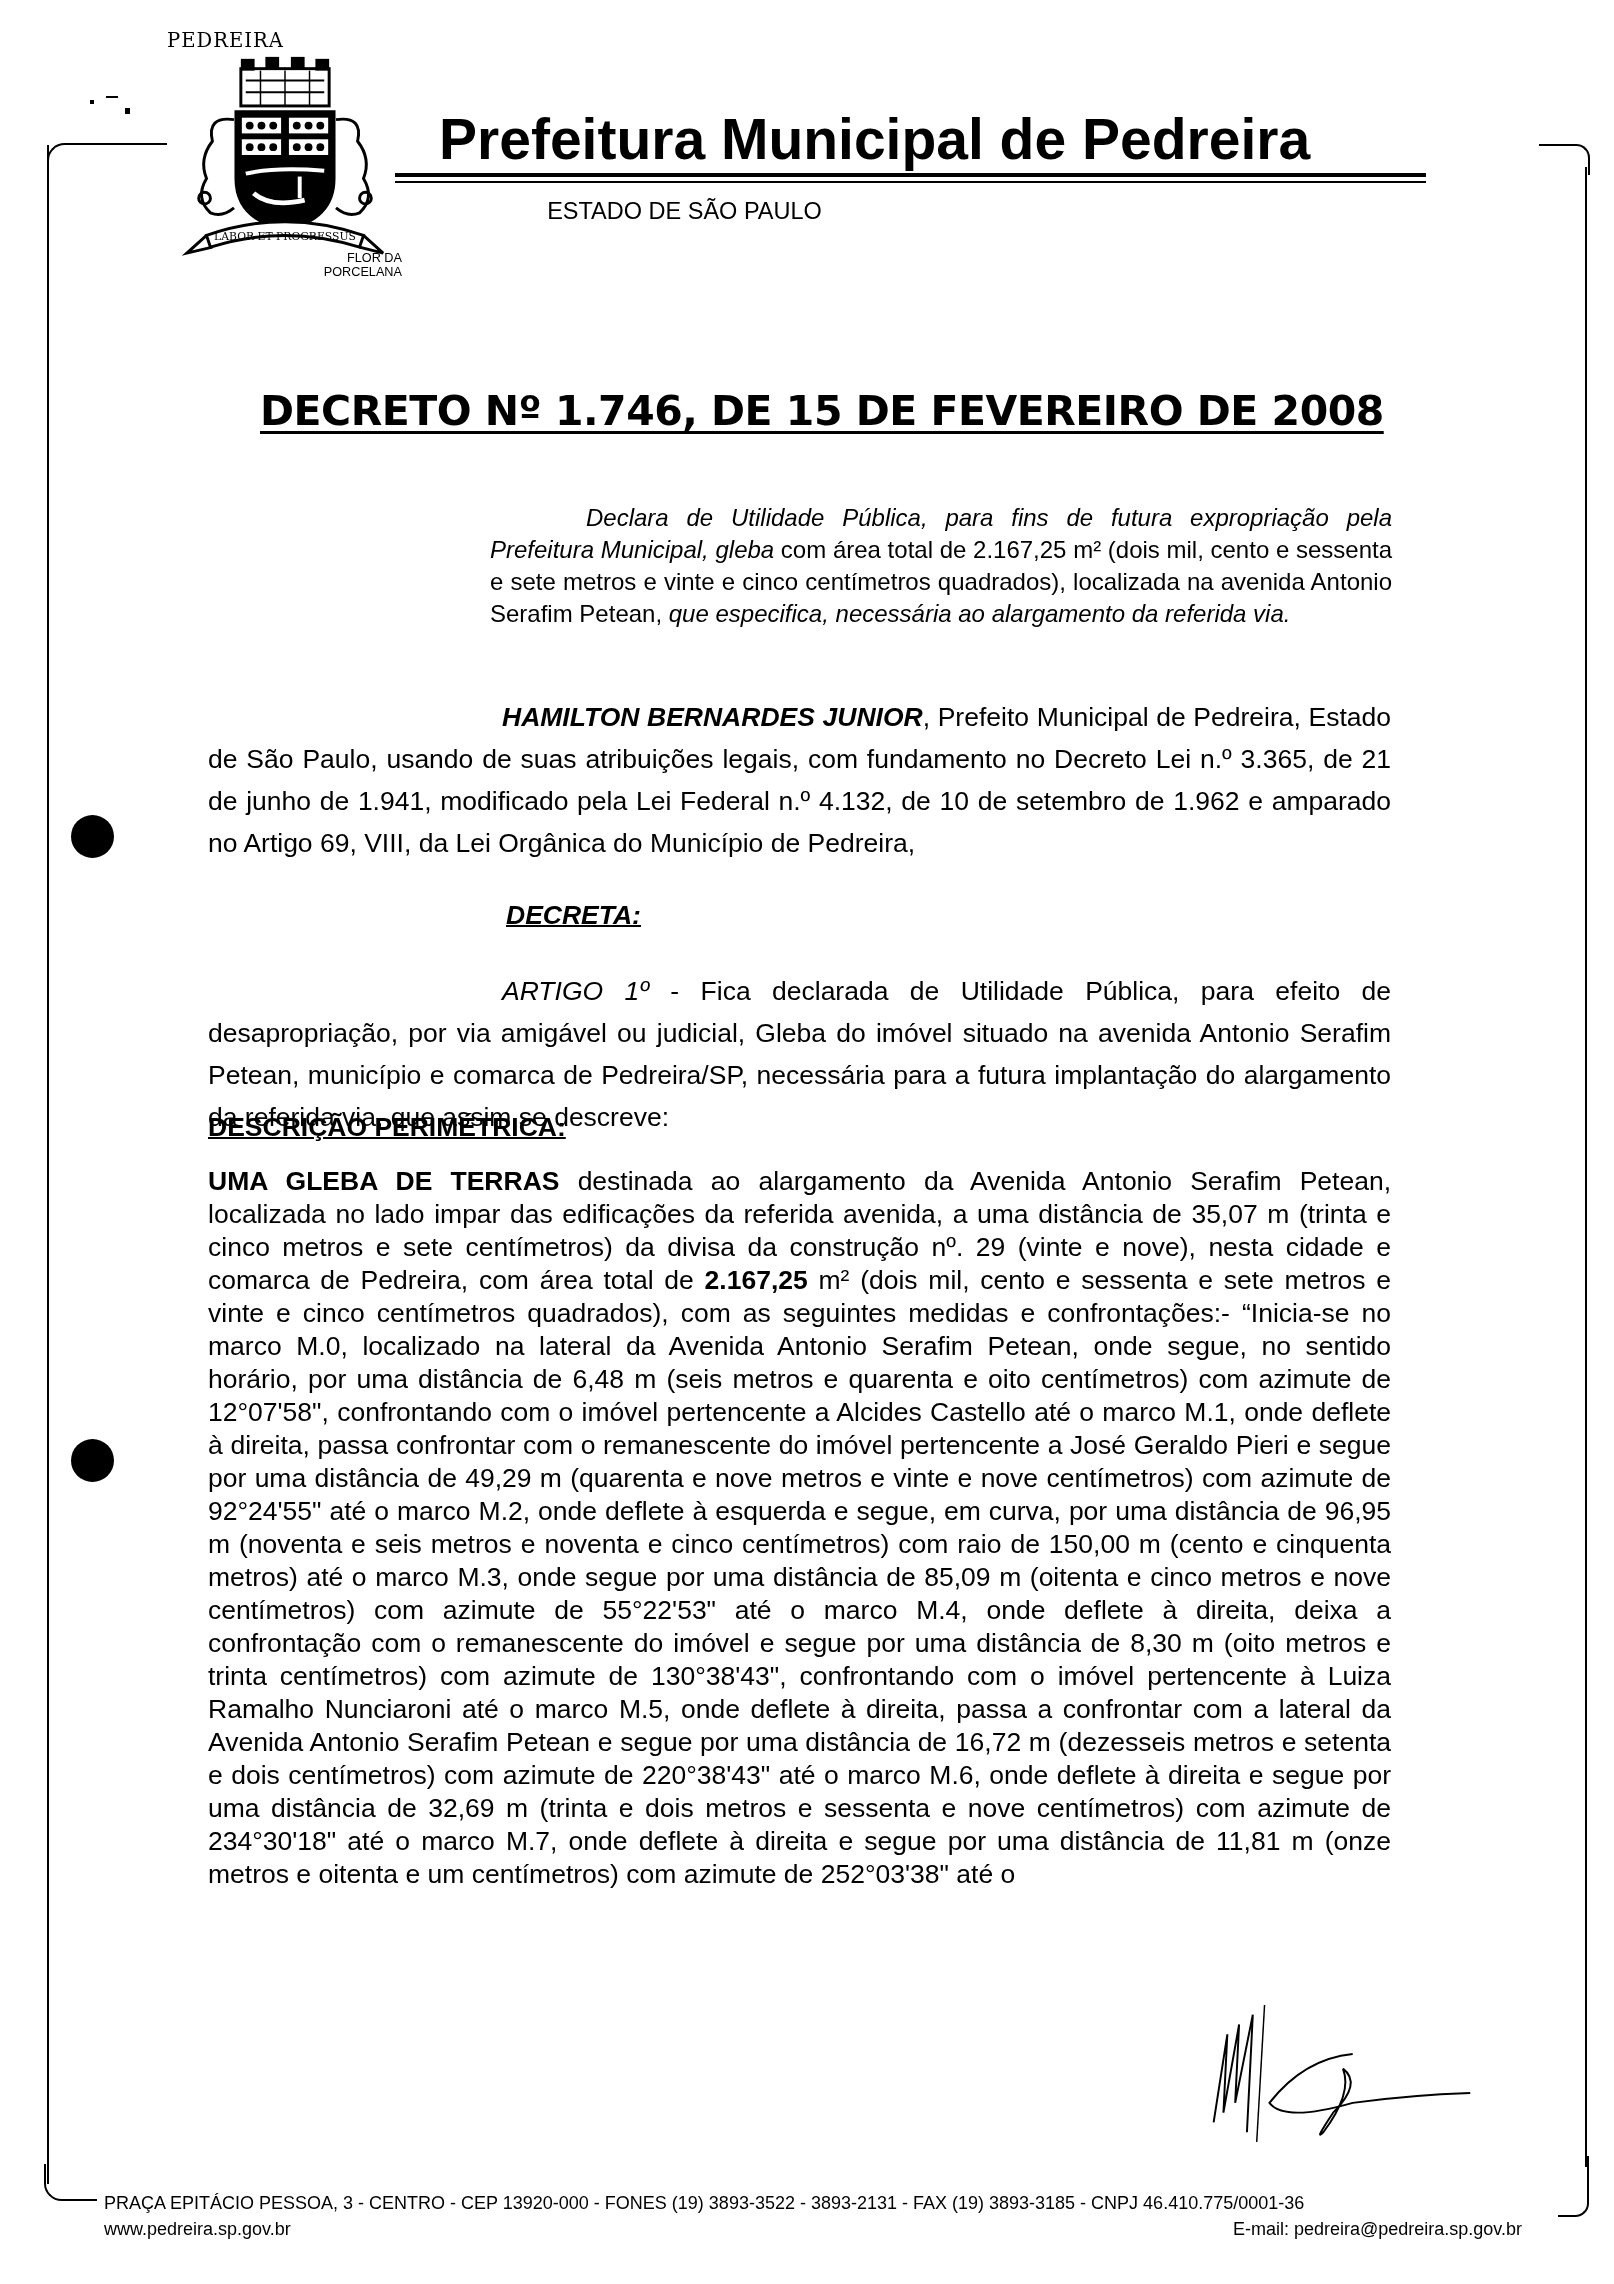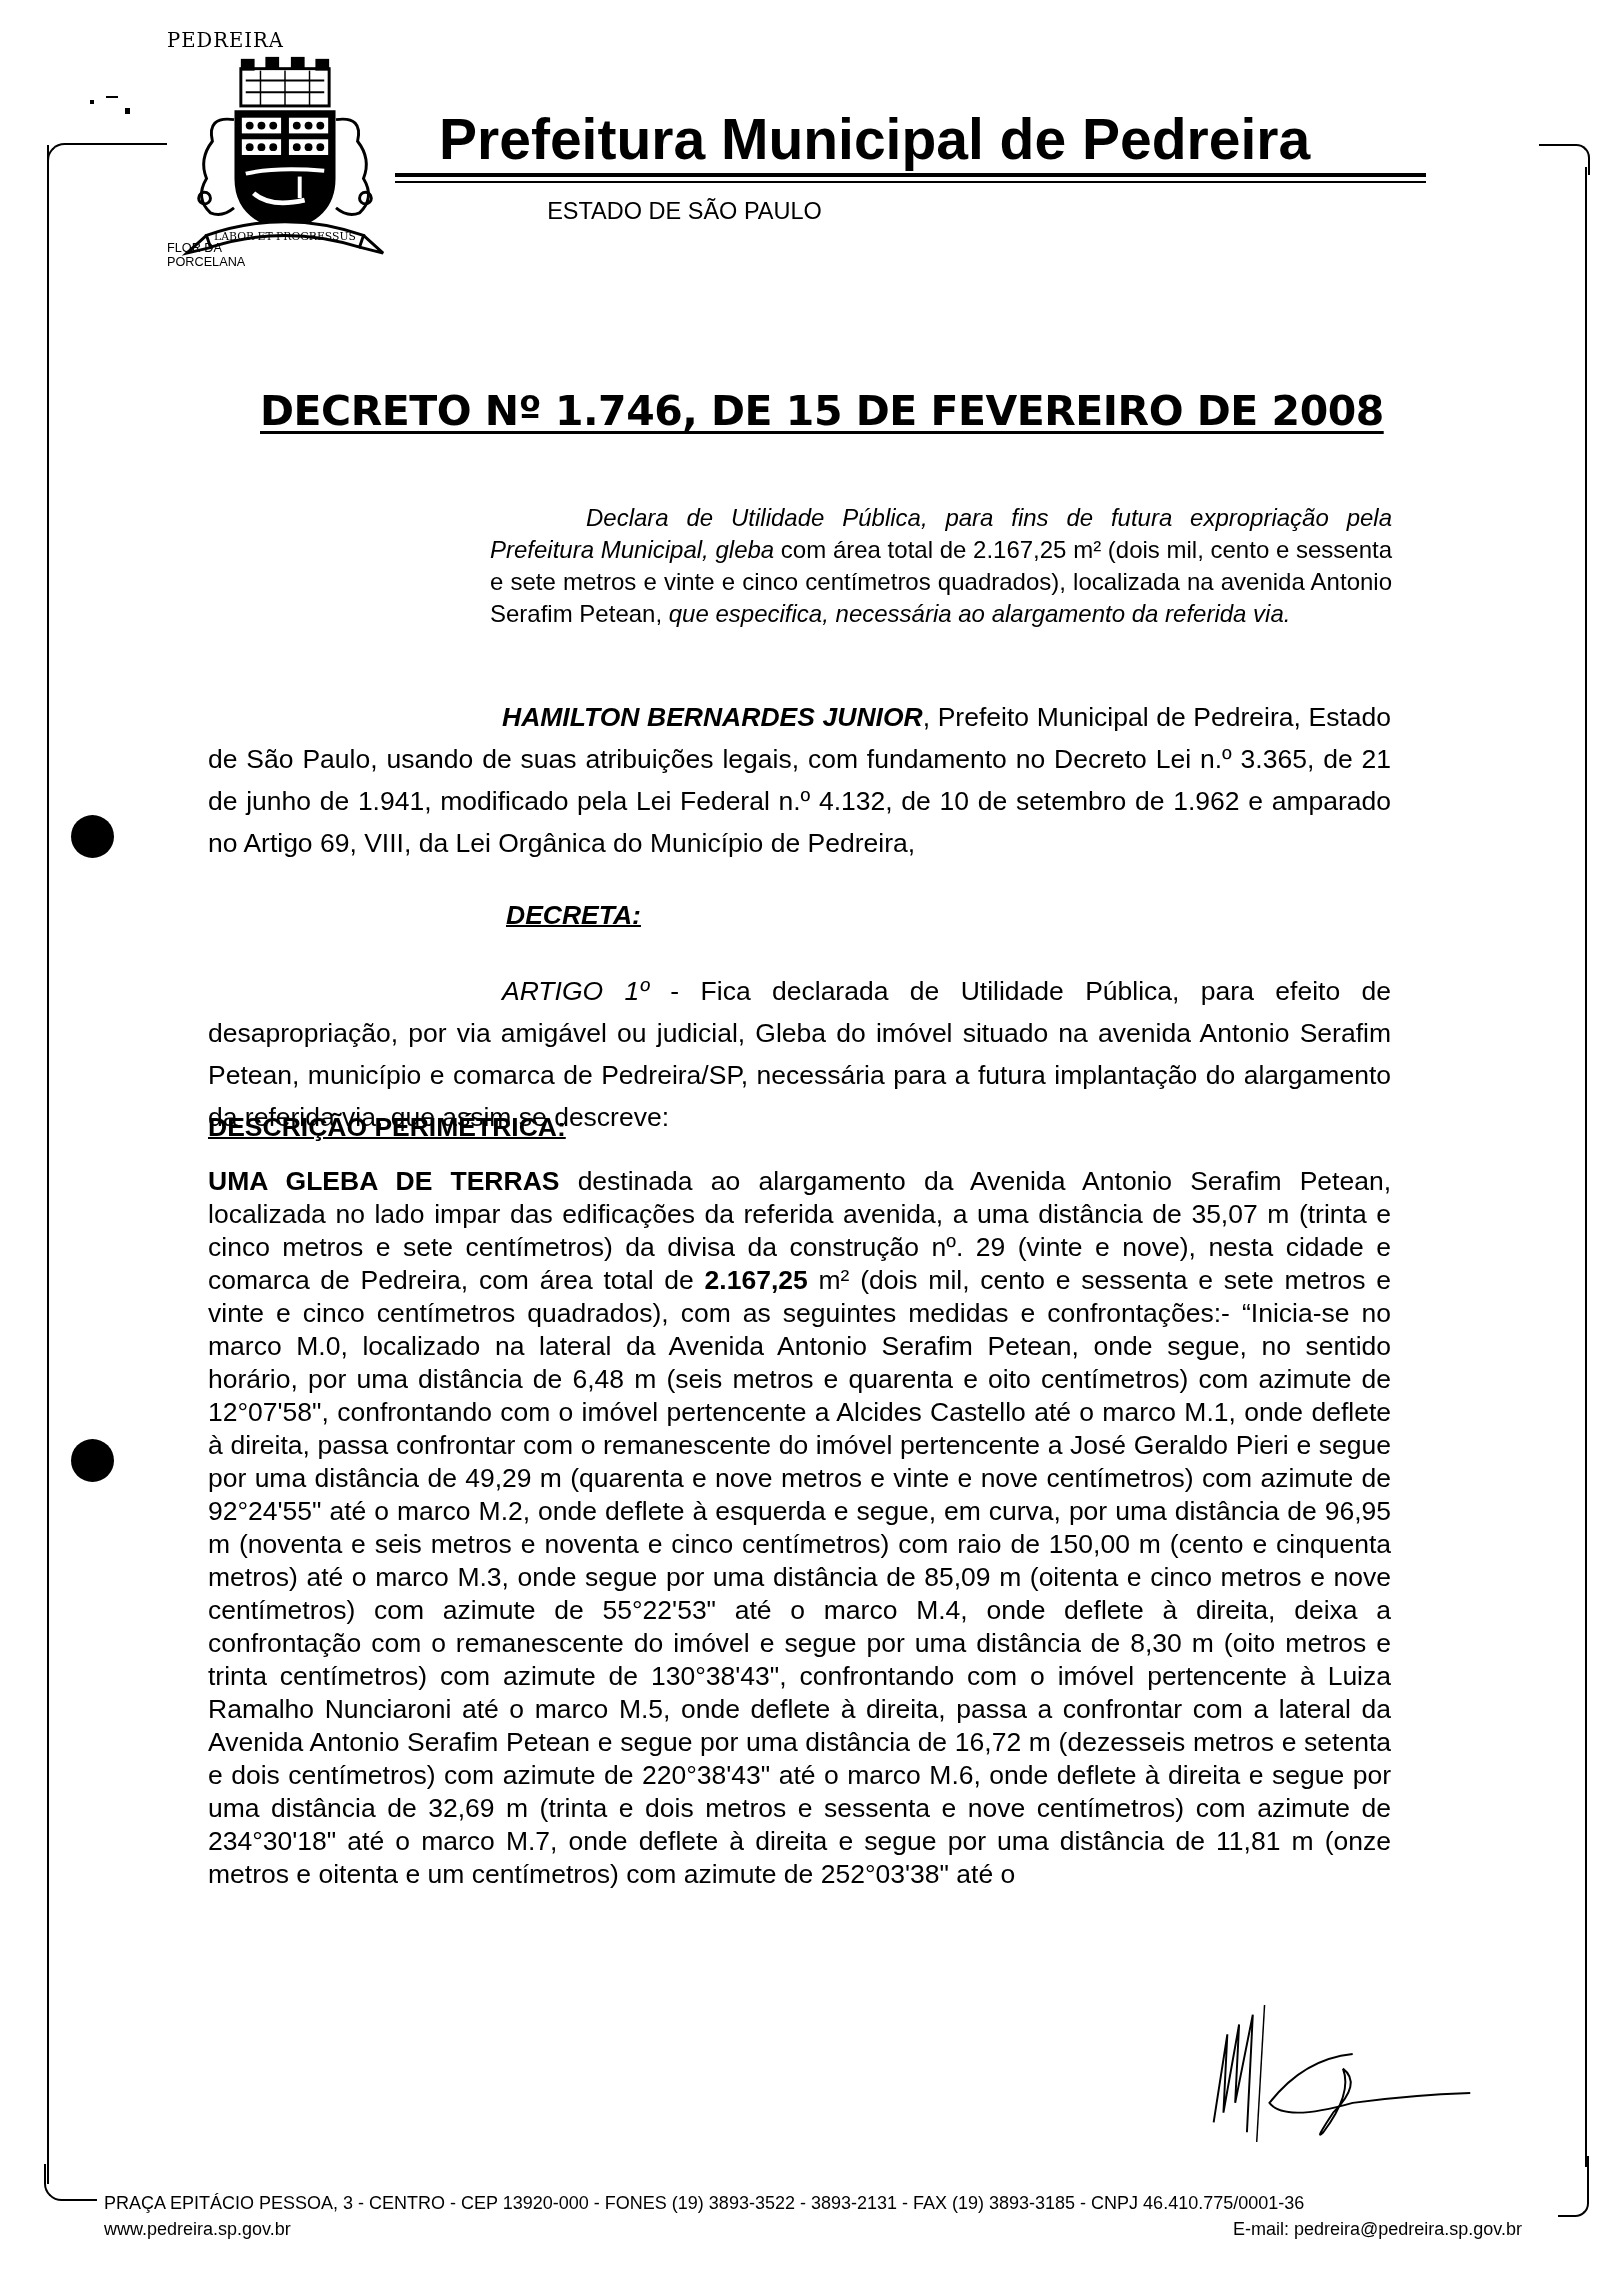--- a/index.html
+++ b/index.html
@@ -13,21 +13,21 @@
   .frame-right { position: absolute; left: 1585px; top: 167px; width: 0; height: 2000px; border-left: 2.9px solid #000; }
   .frame-br { position: absolute; left: 1558px; top: 2156px; width: 29px; height: 59px; border-bottom: 2.9px solid #000; border-right: 2.9px solid #000; border-bottom-right-radius: 13.7px; }
 
   .hole { position: absolute; width: 43px; height: 43px; background: #000; border-radius: 50%; }
   .hole-1 { left: 71px; top: 815px; }
   .hole-2 { left: 71px; top: 1439px; }
 
   
   .crest { position: absolute; left: 167px; top: 29px; width: 235px; height: 250px; }
   .crest-top { position: absolute; left: 0; top: 0; width: 235px; font-family: "DejaVu Serif", serif; font-size: 19.6px; letter-spacing: 1px; }
-  .crest-flor { position: absolute; left: 0; top: 213px; width: 235px; text-align: left; font-size: 12.7px; line-height: 13.7px; }
+  .crest-flor { position: absolute; left: 0; top: 223px; width: 235px; text-align: right; font-size: 12.7px; line-height: 13.7px; }
   .crest svg { position: absolute; left: 9.8px; top: 21.6px; }
 
   .title { position: absolute; left: 402px; top: 106px; font-size: 57px; font-weight: bold; letter-spacing: 0px; transform: scaleX(1.0); transform-origin: left; white-space: nowrap; margin-left: 37px; }
   .title-rule-1 { position: absolute; left: 395px; top: 173px; width: 1031px; height: 3.9px; background: #000; }
   .title-rule-2 { position: absolute; left: 395px; top: 181px; width: 1031px; height: 2px; background: #000; }
   .subtitle { position: absolute; left: 0; width: 1291px; top: 198px; text-align: center; font-size: 23.5px; padding-left: 78px; box-sizing: border-box; }
 
   
   .decree-title { position: absolute; left: 260px; top: 387px; font-size: 41px; font-weight: bold; text-decoration: underline; text-decoration-thickness: 2.9px; text-underline-offset: 5.9px; white-space: nowrap; font-family: "DejaVu Sans", sans-serif; letter-spacing: -0.5px; }
 

